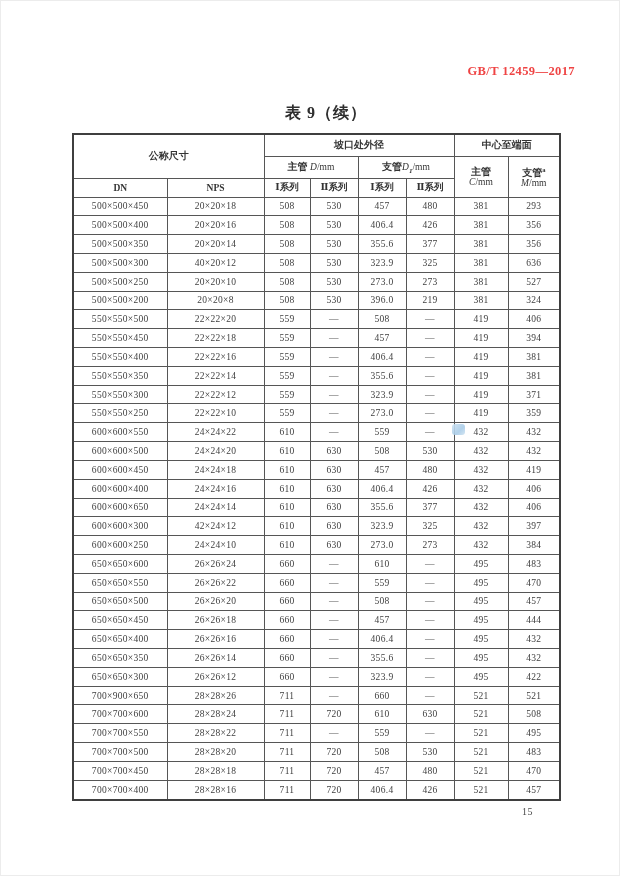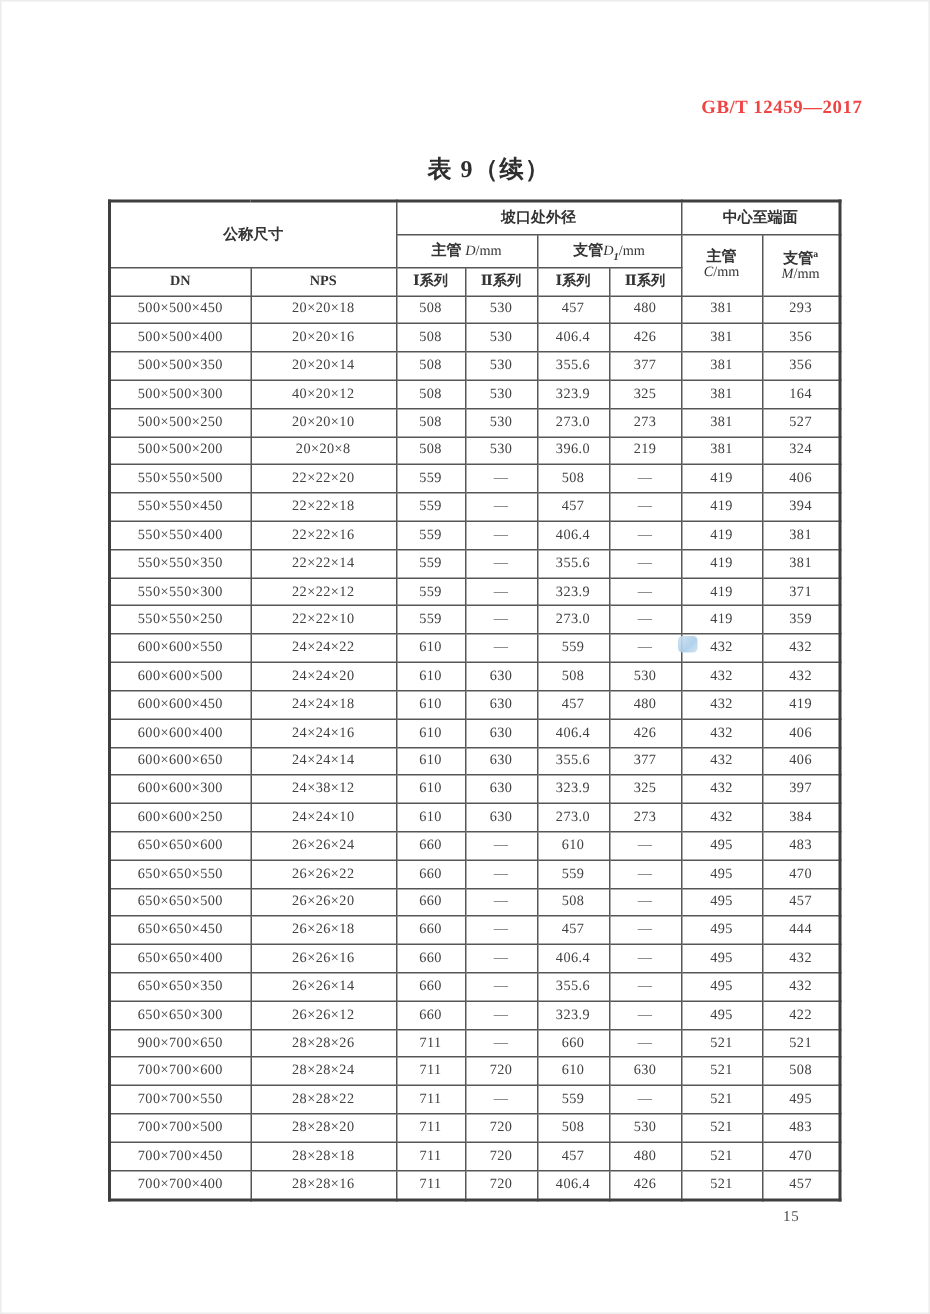--- a/index.html
+++ b/index.html
@@ -133,21 +133,21 @@
           <td>356</td>
         </tr>
         <tr>
           <td>500×500×300</td>
           <td>40×20×12</td>
           <td>508</td>
           <td>530</td>
           <td>323.9</td>
           <td>325</td>
           <td>381</td>
-          <td>164</td>
+          <td>636</td>
         </tr>
         <tr>
           <td>500×500×250</td>
           <td>20×20×10</td>
           <td>508</td>
           <td>530</td>
           <td>273.0</td>
           <td>273</td>
           <td>381</td>
           <td>527</td>
@@ -267,21 +267,21 @@
           <td>24×24×14</td>
           <td>610</td>
           <td>630</td>
           <td>355.6</td>
           <td>377</td>
           <td>432</td>
           <td>406</td>
         </tr>
         <tr>
           <td>600×600×300</td>
-          <td>24×38×12</td>
+          <td>42×24×12</td>
           <td>610</td>
           <td>630</td>
           <td>323.9</td>
           <td>325</td>
           <td>432</td>
           <td>397</td>
         </tr>
         <tr>
           <td>600×600×250</td>
           <td>24×24×10</td>
@@ -356,21 +356,21 @@
           <td>650×650×300</td>
           <td>26×26×12</td>
           <td>660</td>
           <td class="dash">—</td>
           <td>323.9</td>
           <td class="dash">—</td>
           <td>495</td>
           <td>422</td>
         </tr>
         <tr>
-          <td>900×700×650</td>
+          <td>700×900×650</td>
           <td>28×28×26</td>
           <td>711</td>
           <td class="dash">—</td>
           <td>660</td>
           <td class="dash">—</td>
           <td>521</td>
           <td>521</td>
         </tr>
         <tr>
           <td>700×700×600</td>

